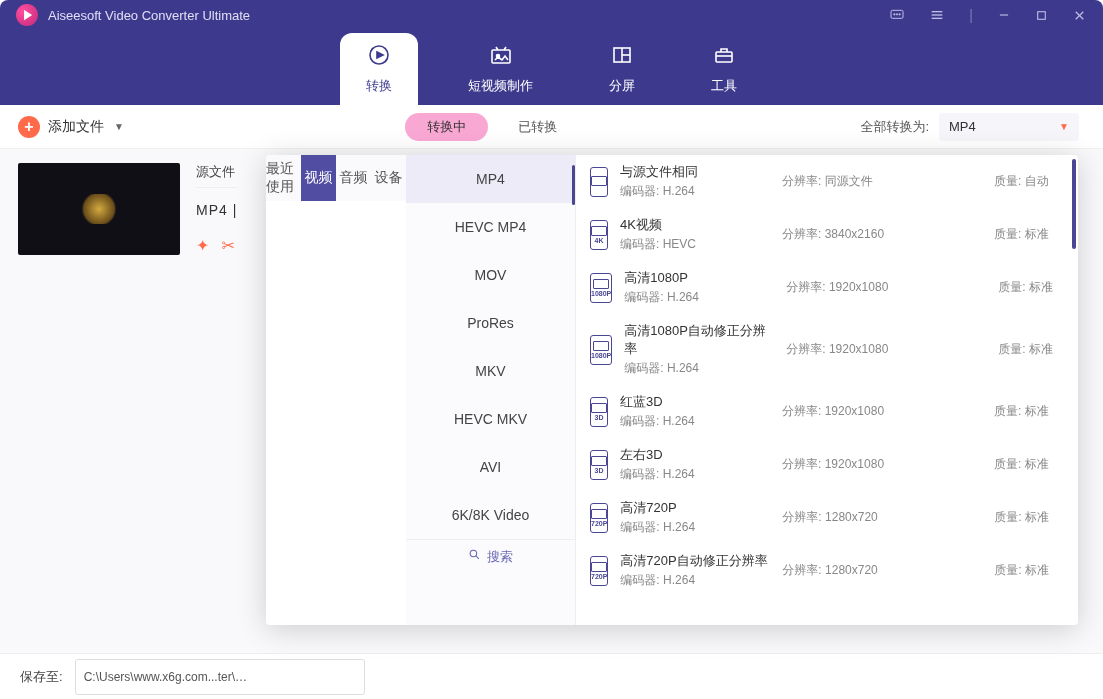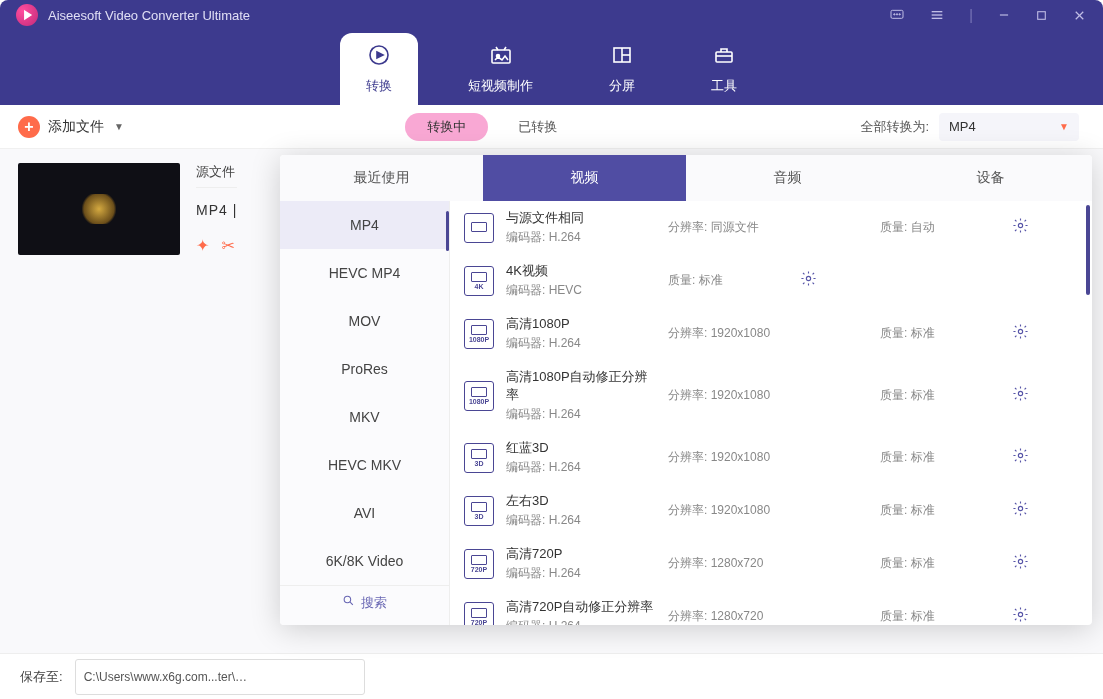--- a/index.html
+++ b/index.html
@@ -36,21 +36,21 @@
     .thumb-glow { width: 40px; height: 30px; background: radial-gradient(circle, #d4a940, #6b4e1a 60%, transparent 70%); border-radius: 4px; }
     .file-info { display: flex; flex-direction: column; gap: 14px; }
     .file-label { font-size: 13px; color: #444; border-bottom: 1px solid #eee; padding-bottom: 6px; }
     .file-fmt { font-size: 14px; color: #333; letter-spacing: 1px; }
     .file-icons { display: flex; gap: 12px; margin-top: 4px; }
     .file-icons span { color: #ff6b4a; font-size: 16px; }
     .bottom-bar { height: 46px; background: #fff; border-top: 1px solid #eee; display: flex; align-items: center; padding: 0 20px; gap: 12px; }
     .bottom-bar .lbl { font-size: 13px; color: #444; }
     .path-field { flex: 0 0 290px; height: 36px; border: 1px solid #ddd; border-radius: 3px; padding: 0 8px; font-size: 12px; color: #555; display: flex; align-items: center; overflow: hidden; white-space: nowrap; }
     
-    .popup { position: absolute; top: 6px; left: 280px; width: 812px; height: 470px; background: #fff; border-radius: 4px; box-shadow: 0 4px 30px rgba(0,0,0,0.18); display: flex; flex-direction: column; overflow: hidden; }
+    .popup { position: absolute; top: 6px; left: 266px; width: 812px; height: 470px; background: #fff; border-radius: 4px; box-shadow: 0 4px 30px rgba(0,0,0,0.18); display: flex; flex-direction: row; overflow: hidden; }
     .popup-tabs { display: flex; height: 46px; }
     .popup-tab { flex: 1; display: flex; align-items: center; justify-content: center; font-size: 14px; color: #555; cursor: pointer; background: #fafafc; }
     .popup-tab.active { background: #504da3; color: #fff; }
     .popup-body { flex: 1; display: flex; overflow: hidden; }
     .format-list { width: 170px; background: #fbfbfd; overflow-y: auto; border-right: 1px solid #eee; display: flex; flex-direction: column; position: relative; }
     .format-list::after { content: ''; position: absolute; right: 0; top: 10px; width: 3px; height: 40px; background: #4a4694; border-radius: 2px; }
     .format-item { padding: 16px 0; text-align: center; font-size: 14px; color: #444; cursor: pointer; }
     .format-item.selected { background: #ecebf7; }
     .search-row { padding: 8px 0; text-align: center; font-size: 13px; color: #6866b3; display: flex; justify-content: center; gap: 6px; border-top: 1px solid #eee; cursor: pointer; }
     .preset-list { flex: 1; overflow-y: auto; position: relative; }
@@ -233,20 +233,21 @@
             </div>
             <div class="preset-item">
               <div class="preset-icon">
                 <div class="top"></div>
                 <div style="font-size: 7px;">4K</div>
               </div>
               <div class="preset-info">
                 <div class="preset-name">4K视频</div>
                 <div class="preset-sub">编码器:  HEVC</div>
               </div>
+              <div class="preset-res">分辨率:  3840x2160</div>
               <div class="preset-qual">质量:  标准</div>
               <span class="preset-gear"><svg width="17" height="17" viewBox="0 0 24 24" fill="none" stroke="currentColor" stroke-width="1.6">
                   <circle cx="12" cy="12" r="3"></circle>
                   <path d="M12 2v3M12 19v3M4.2 4.2l2.1 2.1M17.7 17.7l2.1 2.1M2 12h3M19 12h3M4.2 19.8l2.1-2.1M17.7 6.3l2.1-2.1"></path>
                 </svg></span>
             </div>
             <div class="preset-item">
               <div class="preset-icon">
                 <div class="top"></div>
                 <div style="font-size: 7px;">1080P</div>

